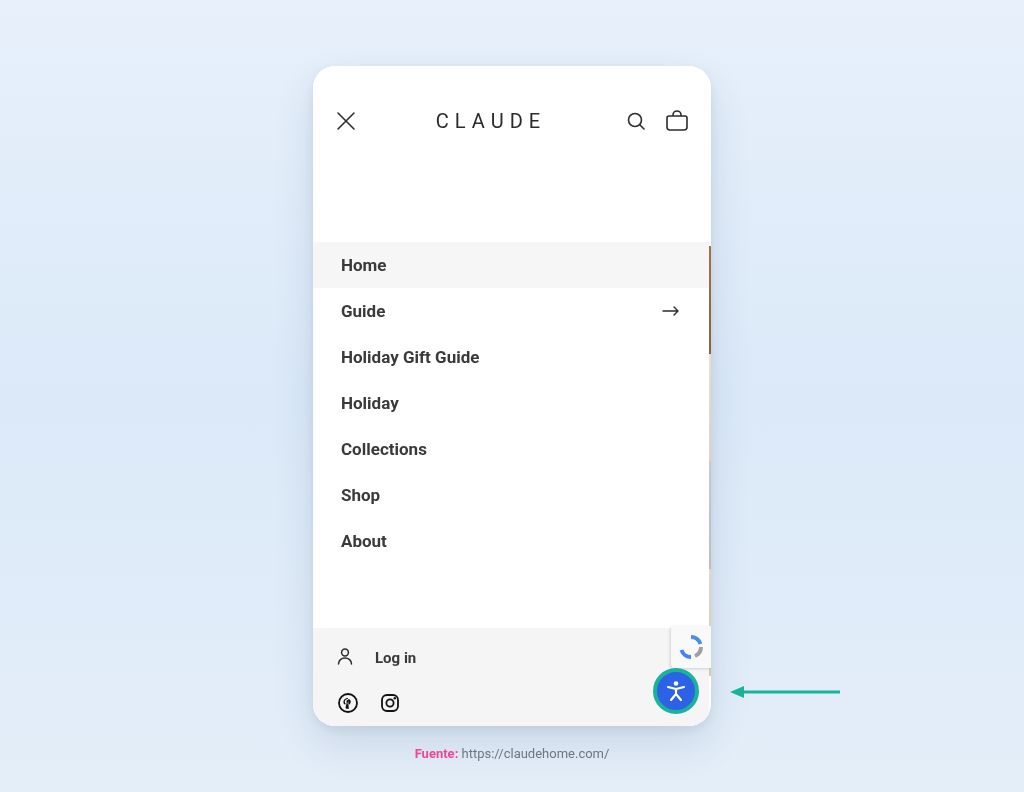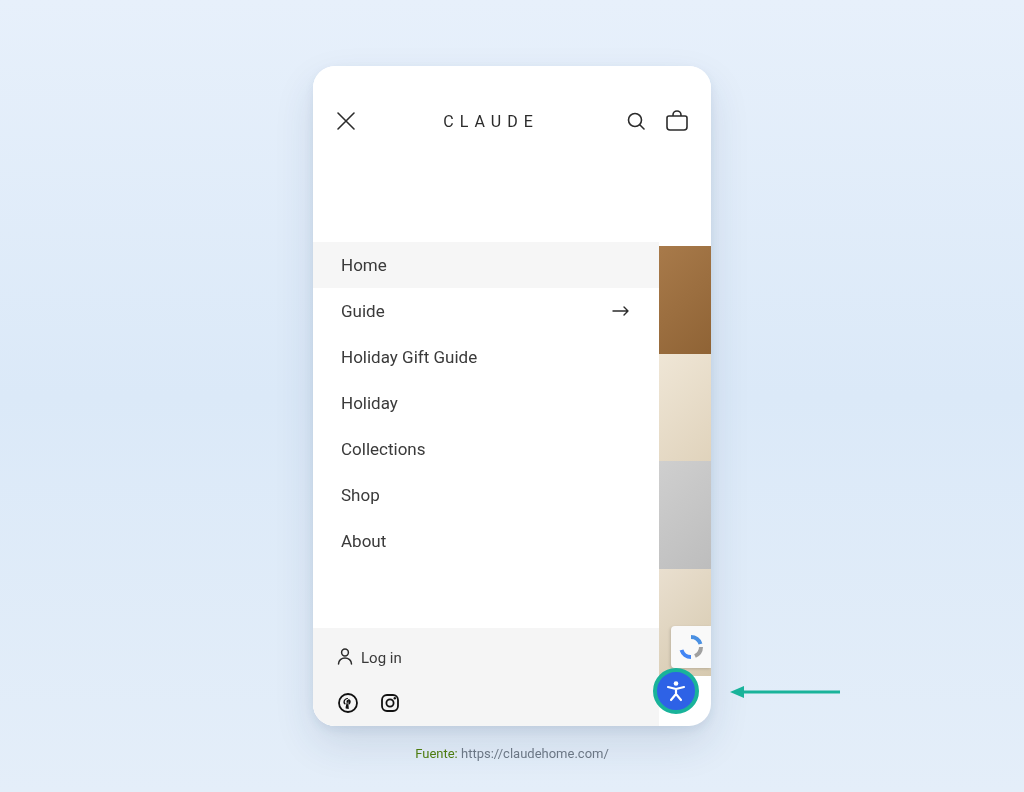--- a/index.html
+++ b/index.html
@@ -46,38 +46,39 @@
     display: flex;
     align-items: center;
     justify-content: space-between;
     padding: 0 22px;
     position: relative;
     background: #fff;
     z-index: 2;
   }
   .close-icon svg, .search-icon svg, .cart-icon svg { display:block; }
   .brand {
-    font-size: 16px;
+    font-size: 20px;
     letter-spacing: 6px;
     font-weight: 400;
     color: #2b2b2b;
   }
   .header-right { display:flex; align-items:center; gap:18px; }
 
   
   .drawer {
     position: absolute;
     top: 110px;
     left: 0;
-    width: 346px;
+    width: 396px;
     bottom: 0;
     background: #ffffff;
     z-index: 3;
     display: flex;
     flex-direction: column;
+    font-weight: bold;
   }
   .menu {
     list-style: none;
     padding-top: 66px;
   }
   .menu-item {
     display: flex;
     align-items: center;
     justify-content: space-between;
     padding: 13px 28px;
@@ -87,21 +88,21 @@
   }
   .menu-item.active { background: #f6f6f6; }
   .menu-item .arrow svg { display:block; }
 
   .drawer-footer {
     margin-top: auto;
     background: #f5f5f5;
     padding: 18px 22px 10px 22px;
   }
   .login-row {
-    display:flex; align-items:center; gap:6px;
+    display:flex; align-items:center; gap:20px;
     font-size:15px; color:#3a3a3a; cursor:pointer;
     padding-bottom: 14px;
   }
   .socials { display:flex; gap:16px; padding-top:6px; }
   .social-btn { width:26px; height:26px; display:flex; align-items:center; justify-content:center; }
 
   
   .a11y-widget {
     position: absolute;
     right: 12px;
@@ -140,21 +141,21 @@
 
   
   .caption {
     position:absolute;
     left:0; right:0;
     top: 746px;
     text-align:center;
     font-size:13px;
     color:#6b7785;
   }
-  .caption .bold { font-weight:400; color:#4d7c0f; }
+  .caption .bold { font-weight:700; color:#ec4899; }
 </style>
 </head>
 <body>
 
 <div class="phone">
 
   <div class="bg-strip">
     <div class="bg-tile wood"></div>
     <div class="bg-tile cream"></div>
     <div class="bg-tile gray"></div>

